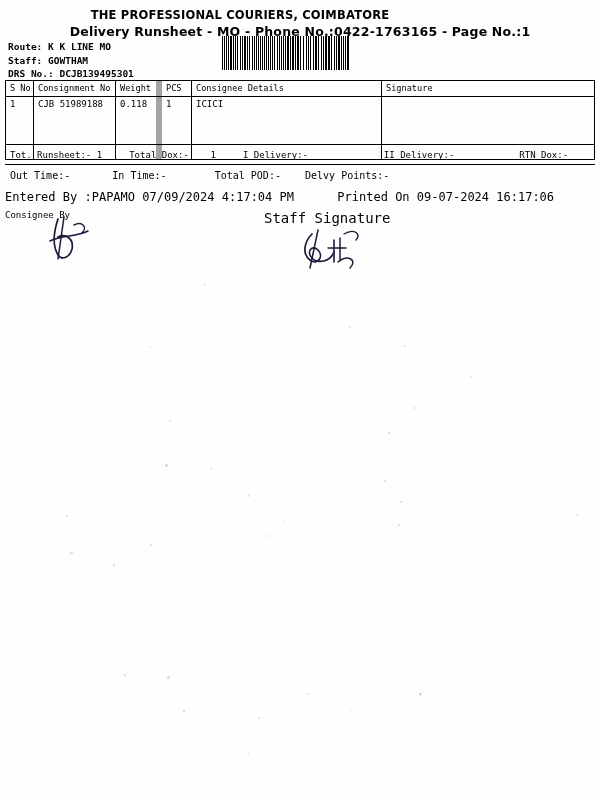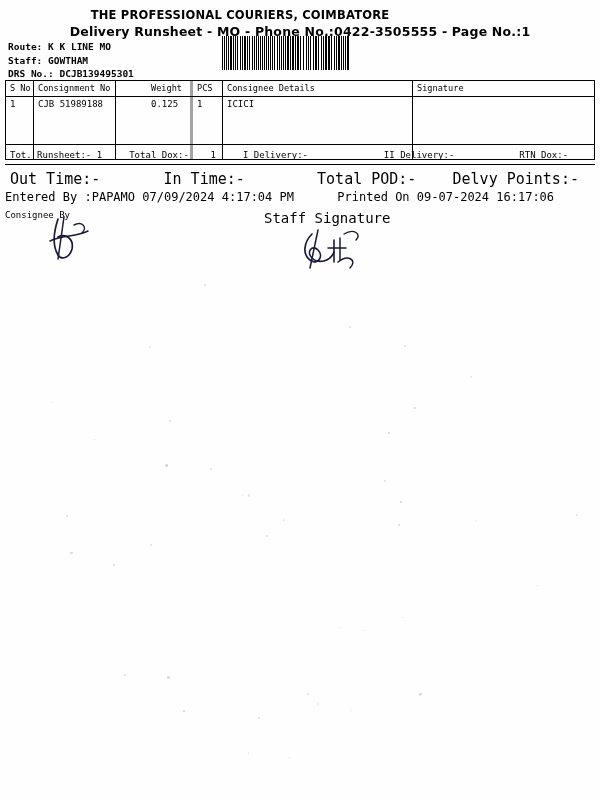--- a/index.html
+++ b/index.html
@@ -104,21 +104,21 @@
   }
   .tbody-row {
     display: flex;
     height: 62px;
     font-size: 9px;
     border-bottom: 1px solid #000;
   }
   .c { padding: 2px 4px; box-sizing: border-box; white-space: pre; }
   .c-sno     { width: 28px; border-right: 1px solid #000; height: 100%; }
   .c-cons    { width: 82px; border-right: 1px solid #000; height: 100%; }
-  .c-wt      { width: 46px; border-right: 3px solid #a3a3a3; height: 100%; margin-left: 31px; }
+  .c-wt      { width: 46px; border-right: 6px solid #a3a3a3; height: 100%; }
   .c-pcs     { width: 30px; border-right: 1px solid #000; height: 100%; }
   .c-det     { width: 190px; border-right: 1px solid #000; height: 100%; }
   .c-sig     { flex: 1; height: 100%; position: relative; }
 
   .totals {
     position: absolute;
     left: 10px;
     top: 150px;
     width: 580px;
     font-size: 9px;
@@ -131,21 +131,21 @@
     height: 0;
     border-top: 1px solid #000;
   }
   .rule-a { top: 144px; }
   .rule-b { top: 164px; }
 
   .outtime {
     position: absolute;
     left: 10px;
     top: 170px;
-    font-size: 15px;
+    font-size: 10px;
     white-space: pre;
   }
   .entered {
     position: absolute;
     left: 5px;
     top: 190px;
     font-size: 12px;
     white-space: pre;
   }
   .verified {
@@ -165,21 +165,21 @@
   .ink { position: absolute; }
   .ink svg { display: block; overflow: visible; }
   .ink path, .ink line { fill: none; stroke: #1a1a3a; stroke-linecap: round; stroke-linejoin: round; }
 </style>
 </head>
 <body>
 
 <div class="page">
 
   <div class="company-title">THE PROFESSIONAL COURIERS, COIMBATORE</div>
-  <div class="doc-title">Delivery Runsheet - MO - Phone No.:0422-3505555 - Page No.:1</div>
+  <div class="doc-title">Delivery Runsheet - MO - Phone No.:0422-1763165 - Page No.:1</div>
 
   <div class="meta-left">
     <div class="row">Route: K K LINE MO</div>
     <div class="row">Staff: GOWTHAM</div>
     <div class="row">DRS No.: DCJB139495301</div>
   </div>
 
   <div class="barcode" id="barcode">
       <i style="left: 0px; width: 1px;"></i>
       <i style="left: 2px; width: 1px;"></i>
@@ -244,21 +244,21 @@
       <div class="c c-sno">S No</div>
       <div class="c c-cons">Consignment No</div>
       <div class="c c-wt">Weight</div>
       <div class="c c-pcs">PCS</div>
       <div class="c c-det">Consignee Details</div>
       <div class="c c-sig">Signature</div>
     </div>
     <div class="tbody-row">
       <div class="c c-sno">1</div>
       <div class="c c-cons">CJB 51989188</div>
-      <div class="c c-wt">0.125</div>
+      <div class="c c-wt">0.118</div>
       <div class="c c-pcs">1</div>
       <div class="c c-det">ICICI</div>
       <div class="c c-sig"></div>
     </div>
   </div>
 
   <div class="rule rule-a"></div>
   <div class="totals">Tot. Runsheet:- 1     Total Dox:-    1     I Delivery:-              II Delivery:-            RTN Dox:-</div>
   <div class="rule rule-b"></div>
 

